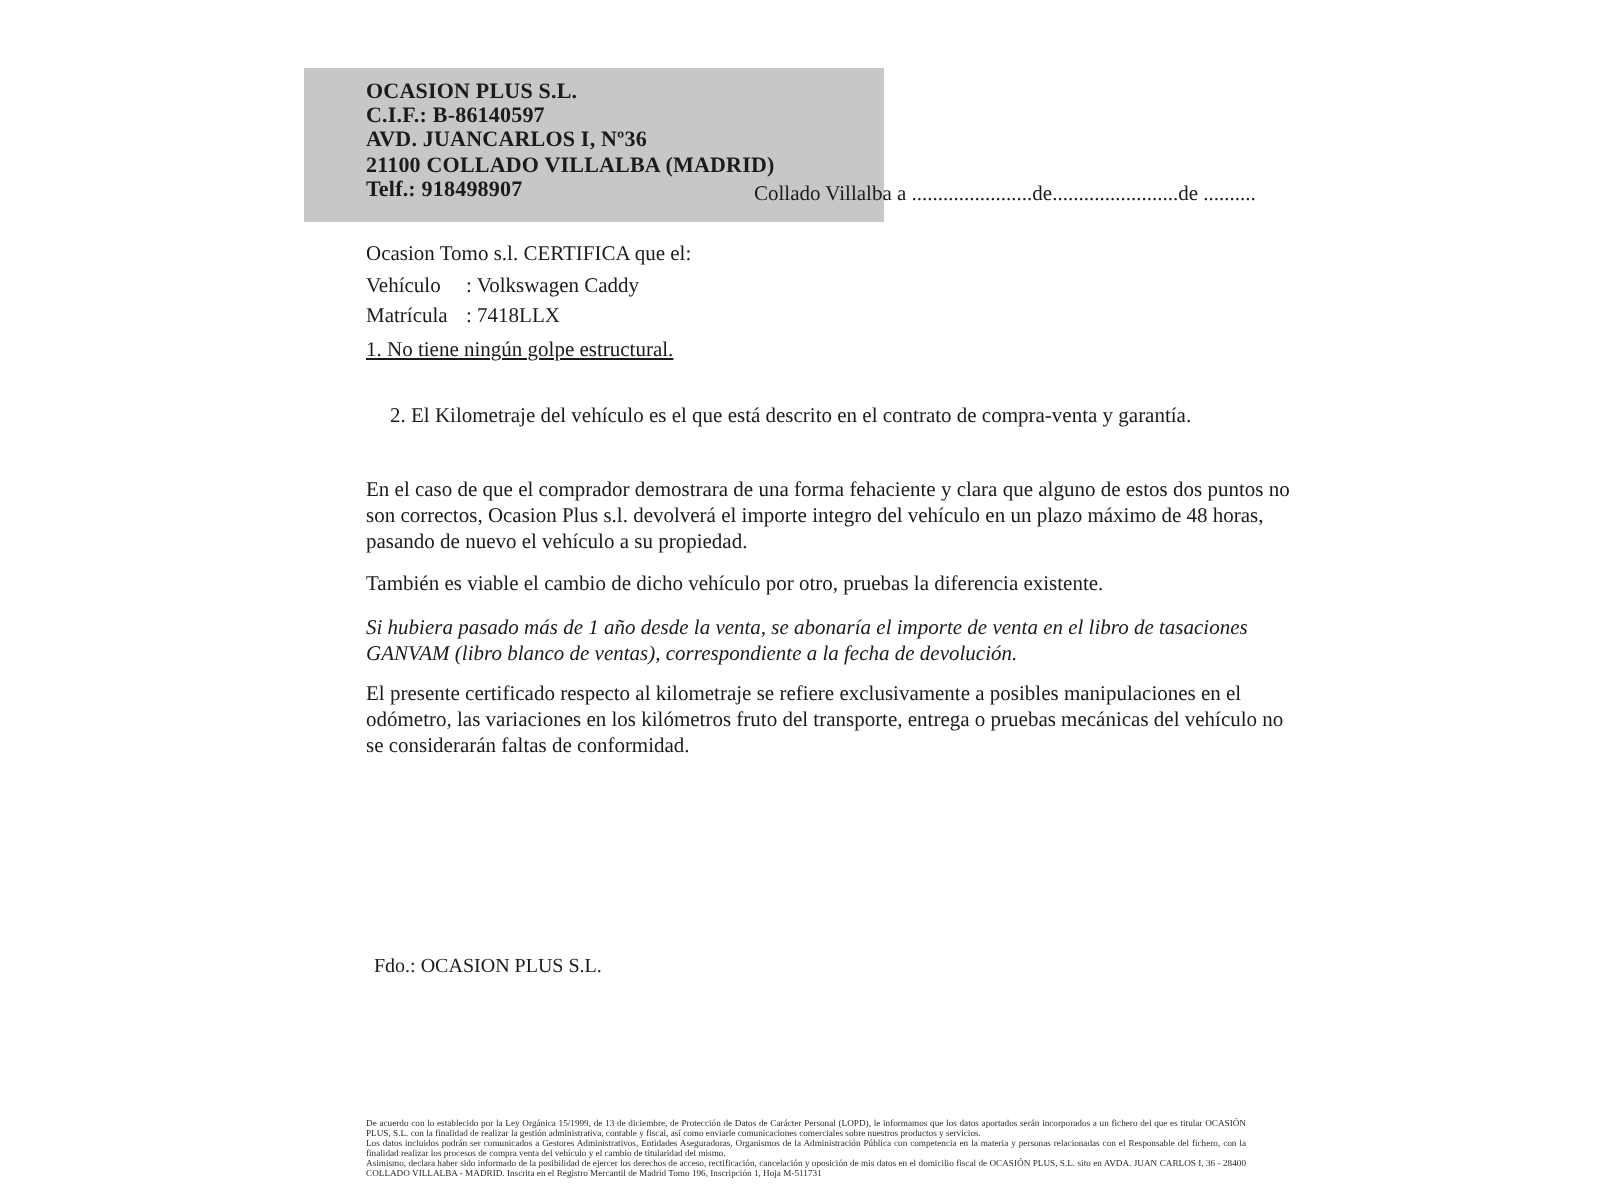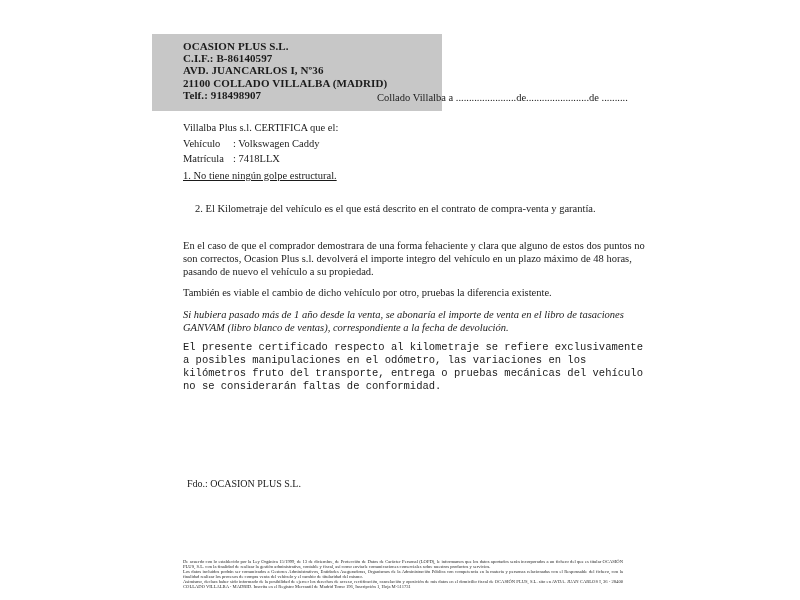--- a/index.html
+++ b/index.html
@@ -33,21 +33,21 @@
   .kv .lbl { display: inline-block; width: 50px; }
 
   .point { position: absolute; left: 183px; width: 470px; font-size: 10.5px; }
   .p1 { top: 170px; text-decoration: underline; }
   .p2 { top: 203px; margin-left: 12px; }
 
   .para { position: absolute; left: 183px; width: 466px; font-size: 10.5px; line-height: 13px; }
   .para1 { top: 239px; }
   .para2 { top: 286px; }
   .para3 { top: 308px; font-style: italic; }
-  .para4 { top: 341px; font-family: Liberation Mono, monospace; }
+  .para4 { top: 341px; }
 
   .signature { position: absolute; left: 187px; top: 478px; font-size: 10px; }
 
   .legal {
     position: absolute; left: 183px; top: 559px;
     width: 440px;
     font-size: 4.6px; line-height: 5.1px;
     text-align: justify;
     color: #2a2a2a;
   }
@@ -62,21 +62,21 @@
     <div>OCASION PLUS S.L.</div>
     <div>C.I.F.: B-86140597</div>
     <div>AVD. JUANCARLOS I, Nº36</div>
     <div>21100 COLLADO VILLALBA (MADRID)</div>
     <div>Telf.: 918498907</div>
   </div>
 
   <div class="date-line">Collado Villalba a .......................de........................de ..........</div>
 
   <div class="certify">
-    <div>Villalba Plus s.l. CERTIFICA que el:</div>
+    <div>Ocasion Tomo s.l. CERTIFICA que el:</div>
     <div class="kv">
       <span class="lbl">Vehículo</span><span>: Volkswagen Caddy</span>
     </div>
     <div class="kv">
       <span class="lbl">Matrícula</span><span>: 7418LLX</span>
     </div>
   </div>
 
   <div class="point p1">1. No tiene ningún golpe estructural.</div>
   <div class="point p2">2. El Kilometraje del vehículo es el que está descrito en el contrato de compra-venta y garantía.</div>

